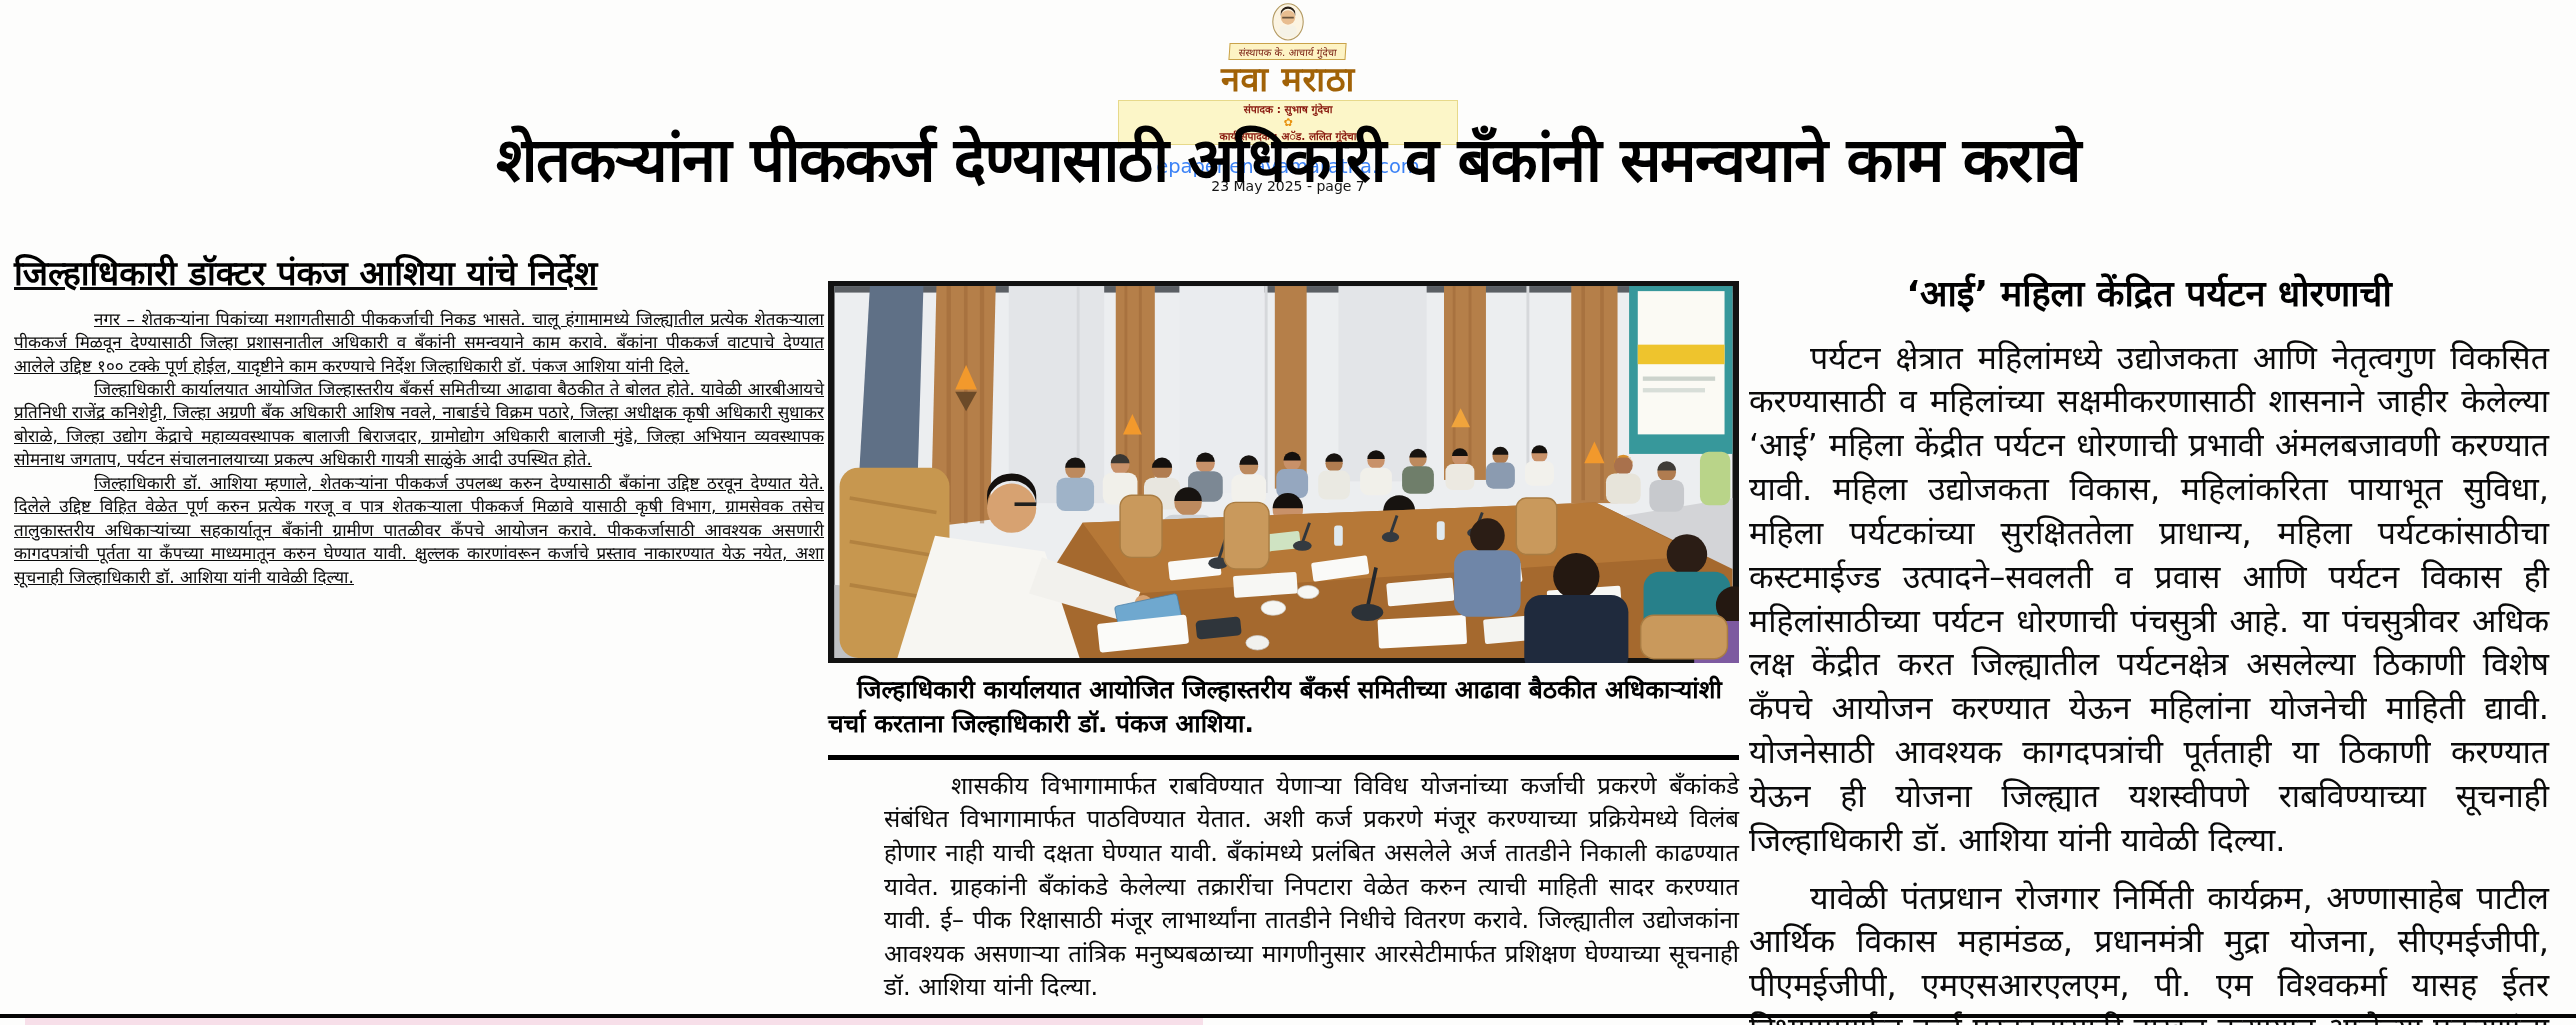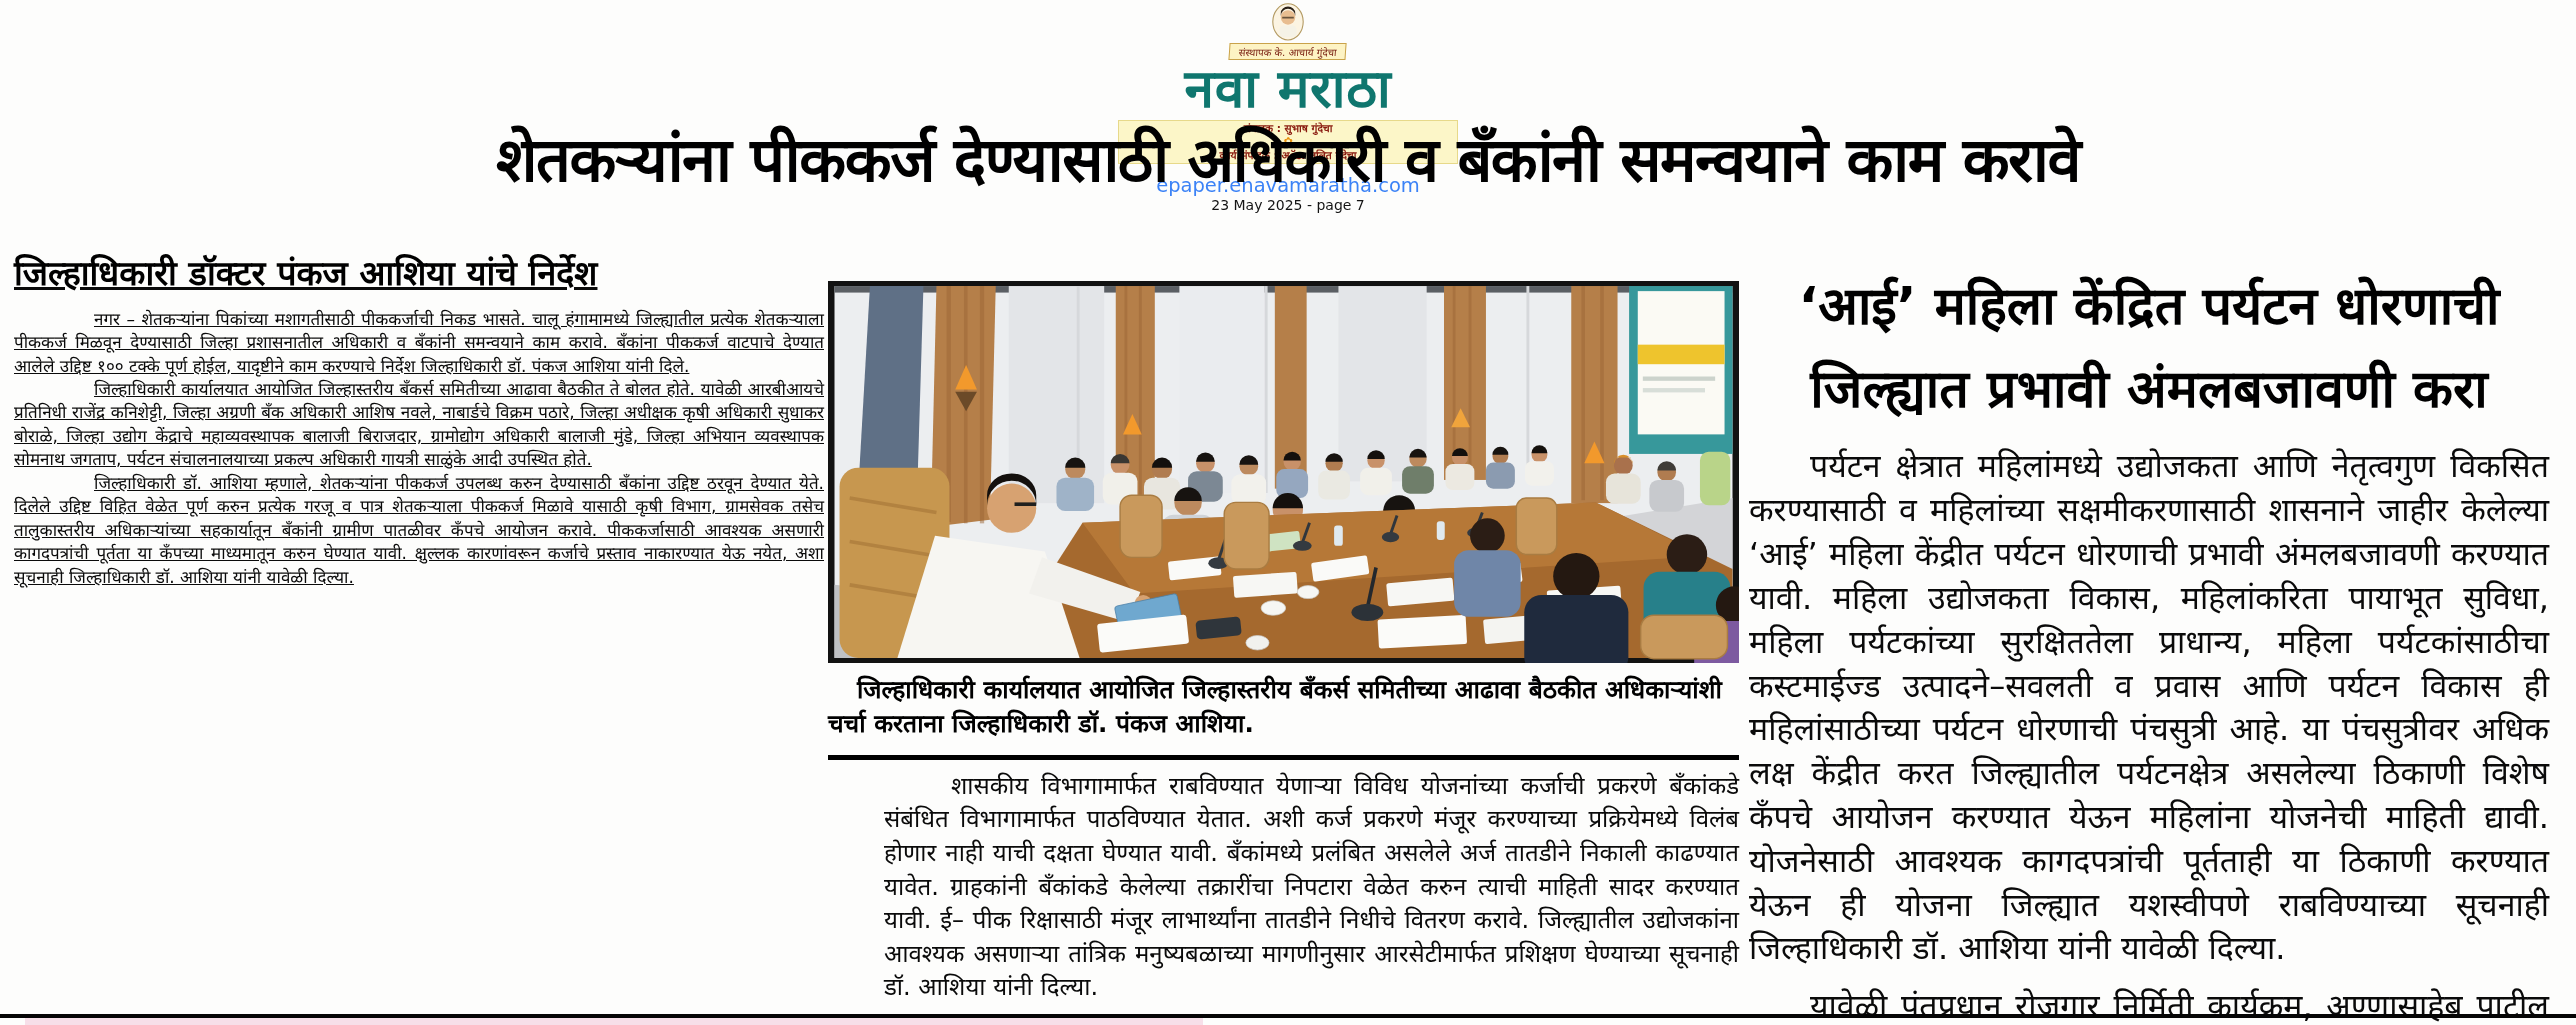--- a/index.html
+++ b/index.html
@@ -4,21 +4,21 @@
 <style>
   html,body{margin:0;padding:0;background:#ffffff;}
   .page{position:relative;width:2576px;height:1025px;background:#fdfdfc;overflow:hidden;
         font-family:"DejaVu Sans","Liberation Sans",sans-serif;color:#0a0a0a;}
 
   
   .masthead{position:absolute;top:2.9px;left:50%;transform:translateX(-50%);width:340px;text-align:center;}
   .portrait{width:48px;height:42px;margin:0 auto;}
   .founder-ribbon{display:inline-block;margin-top:-8.7px;background:#fdf3c4;border:0.7px solid #c9a24a;
       color:#7a2012;font-size:10px;padding:0.7px 8.7px;transform:skewX(-4deg);position:relative;z-index:3;}
-  .brand{font-size:53px;line-height:1.02;font-weight:800;color:#0f766e;letter-spacing:0.7px;margin-top:1.4px;}
+  .brand{font-size:34px;line-height:1.02;font-weight:800;color:#a16207;letter-spacing:0.7px;margin-top:1.4px;}
   .editor-strip{margin-top:3.6px;background:#fcf6c8;border:0.7px solid #e7d98a;display:flex;align-items:center;
       justify-content:space-between;padding:0.7px 4.3px;font-size:10.5px;color:#8a1b10;font-weight:700;flex-direction:column;}
   .strip-line{flex:1;height:1.4px;background:#8a1b10;margin:0 4.3px;opacity:.75;}
   .strip-orn{color:#e8920f;font-size:11px;}
   .site{margin-top:10px;font-size:19.5px;color:#3b82f6;}
   .datepage{font-size:14px;color:#141414;}
 
   
   .headline{position:absolute;top:116px;left:10px;right:10px;margin:0;text-align:center;
       font-size:61px;font-weight:800;letter-spacing:-1.4px;color:#000;white-space:nowrap;}
@@ -31,21 +31,21 @@
   .col-center{position:absolute;top:281px;left:828px;width:911px;}
   .photo-frame{width:911px;height:382px;}
   .photo-frame svg{display:block;}
   .col-center figure{margin:0;}
   .col-center figcaption{margin-top:10px;font-size:24.6px;font-weight:700;line-height:1.4;
       text-align:left;text-indent:29px;color:#000;}
   .thick-rule{border:none;border-top:5px solid #000;margin:13px 0 10px 0;}
   .col-center p{margin:0 0 0 56px;font-size:24px;line-height:1.4;text-align:justify;text-indent:67px;}
 
   .col-right{position:absolute;top:265px;left:1735px;width:828px;}
-  .col-right h2{margin:0 0 11.6px 0;font-size:52px;font-weight:800;line-height:1.6;text-align:center;color:#000;}
+  .col-right h2{margin:0 0 11.6px 0;font-size:36px;font-weight:800;line-height:1.6;text-align:center;color:#000;}
   .col-right p{margin:14px;font-size:32px;line-height:1.37;text-align:justify;text-indent:61px;}
 
   
   .bottom-rule{position:absolute;left:0;right:0;top:1014px;height:4.3px;background:#050505;}
   .bottom-pink{position:absolute;left:25px;top:1018px;width:1178px;height:7.2px;background:#f7dfe9;}
 </style>
 </head>
 <body>
 
 <div class="page">
@@ -316,21 +316,21 @@
           </g>
         </svg>
       </div>
       <figcaption>जिल्हाधिकारी कार्यालयात आयोजित जिल्हास्तरीय बँकर्स समितीच्या आढावा बैठकीत अधिकाऱ्यांशी चर्चा करताना जिल्हाधिकारी डॉ. पंकज आशिया.</figcaption>
     </figure>
     <hr class="thick-rule">
     <p>शासकीय विभागामार्फत राबविण्यात येणाऱ्या विविध योजनांच्या कर्जाची प्रकरणे बँकांकडे संबंधित विभागामार्फत पाठविण्यात येतात.  अशी कर्ज प्रकरणे मंजूर करण्याच्या प्रक्रियेमध्ये विलंब होणार नाही याची दक्षता घेण्यात यावी.  बँकांमध्ये प्रलंबित असलेले अर्ज तातडीने निकाली काढण्यात यावेत. ग्राहकांनी बँकांकडे केलेल्या तक्रारींचा निपटारा वेळेत करुन त्याची माहिती सादर करण्यात यावी. ई– पीक रिक्षासाठी मंजूर लाभार्थ्यांना तातडीने निधीचे वितरण करावे. जिल्ह्यातील उद्योजकांना आवश्यक असणाऱ्या तांत्रिक मनुष्यबळाच्या मागणीनुसार आरसेटीमार्फत प्रशिक्षण घेण्याच्या सूचनाही डॉ. आशिया यांनी दिल्या.</p>
   </section>
 
   <section class="col-right">
-    <h2><span>‘आई’ महिला केंद्रित पर्यटन धोरणाची</span><br><span>जिल्ह्यात प्रभावी अंमलबजावणी करा</span></h2>
+    <h2><span>‘आई’ महिला केंद्रित पर्यटन धोरणाची</span><br></h2>
     <p>पर्यटन क्षेत्रात महिलांमध्ये उद्योजकता आणि नेतृत्वगुण विकसित करण्यासाठी व महिलांच्या सक्षमीकरणासाठी शासनाने जाहीर केलेल्या ‘आई’ महिला केंद्रीत पर्यटन धोरणाची प्रभावी अंमलबजावणी करण्यात यावी. महिला उद्योजकता विकास, महिलांकरिता पायाभूत सुविधा, महिला पर्यटकांच्या सुरक्षिततेला प्राधान्य, महिला पर्यटकांसाठीचा कस्टमाईज्ड उत्पादने–सवलती व प्रवास आणि पर्यटन विकास ही महिलांसाठीच्या पर्यटन धोरणाची पंचसुत्री आहे. या पंचसुत्रीवर अधिक लक्ष केंद्रीत करत जिल्ह्यातील पर्यटनक्षेत्र असलेल्या ठिकाणी विशेष कँपचे आयोजन करण्यात येऊन महिलांना योजनेची माहिती द्यावी. योजनेसाठी आवश्यक कागदपत्रांची पूर्तताही या ठिकाणी करण्यात येऊन ही योजना जिल्ह्यात यशस्वीपणे राबविण्याच्या सूचनाही जिल्हाधिकारी डॉ. आशिया यांनी यावेळी दिल्या.</p>
     <p>यावेळी पंतप्रधान रोजगार निर्मिती कार्यक्रम, अण्णासाहेब पाटील आर्थिक विकास महामंडळ, प्रधानमंत्री मुद्रा योजना, सीएमईजीपी, पीएमईजीपी, एमएसआरएलएम, पी. एम विश्वकर्मा यासह ईतर विभागामार्फत कर्ज पुरवठ्यासाठी दाखल करण्यात आलेल्या प्रकरणांचा आढावा घेण्यात आला. तसेच यावेळी जिल्हा पत आराखडा २०२५ चे मान्यवरांच्या हस्ते विमोचन करण्यात आले.</p>
   </section>
 
   <div class="bottom-rule"></div>
   <div class="bottom-pink"></div>
 
 </div>
 
 

